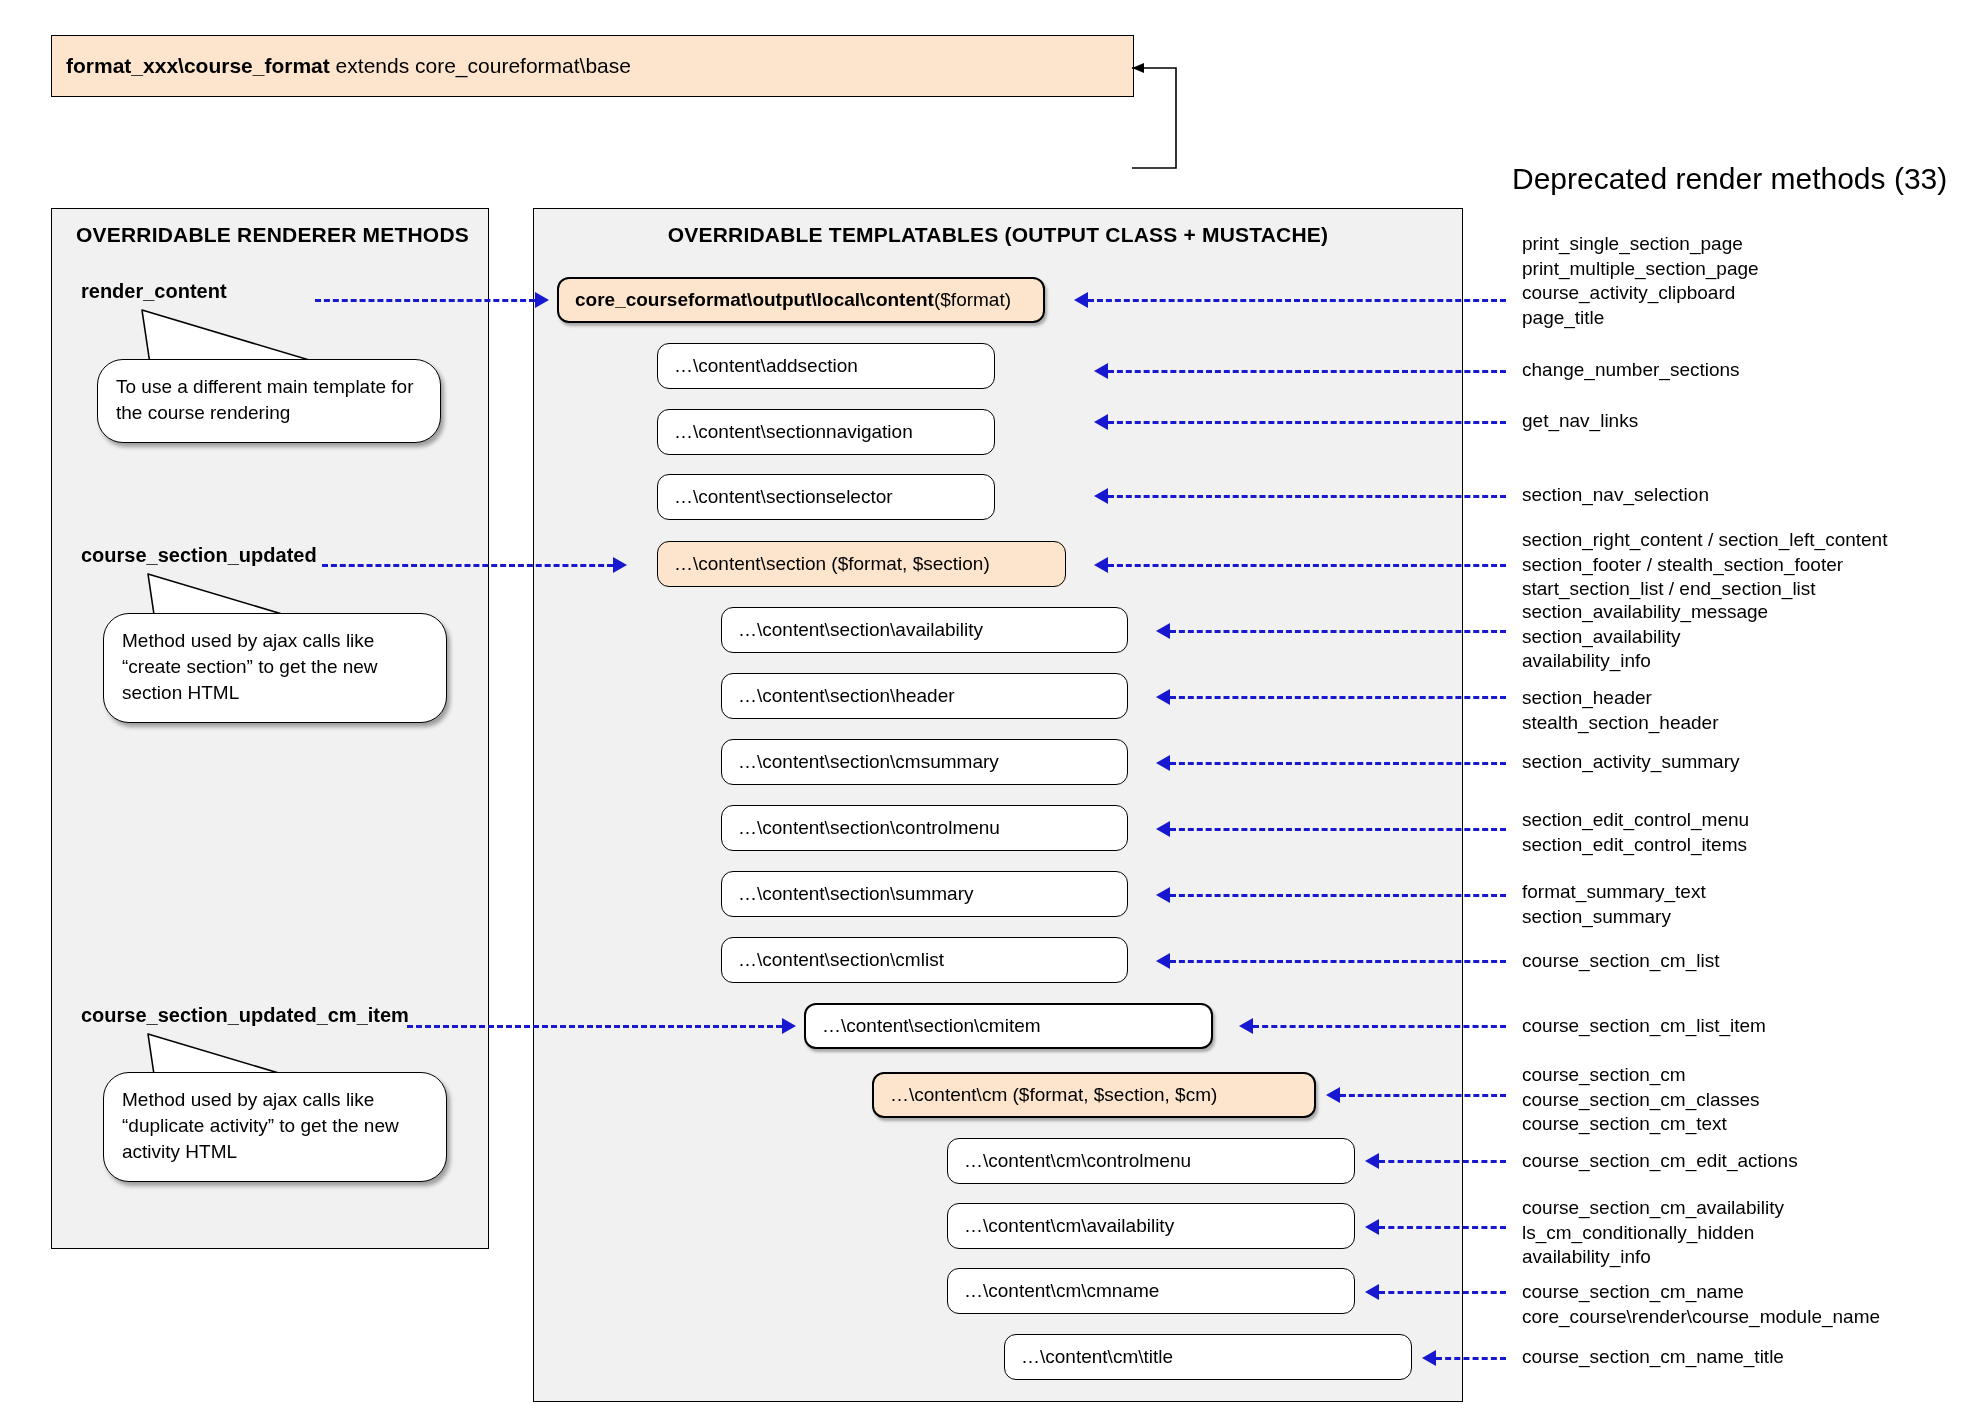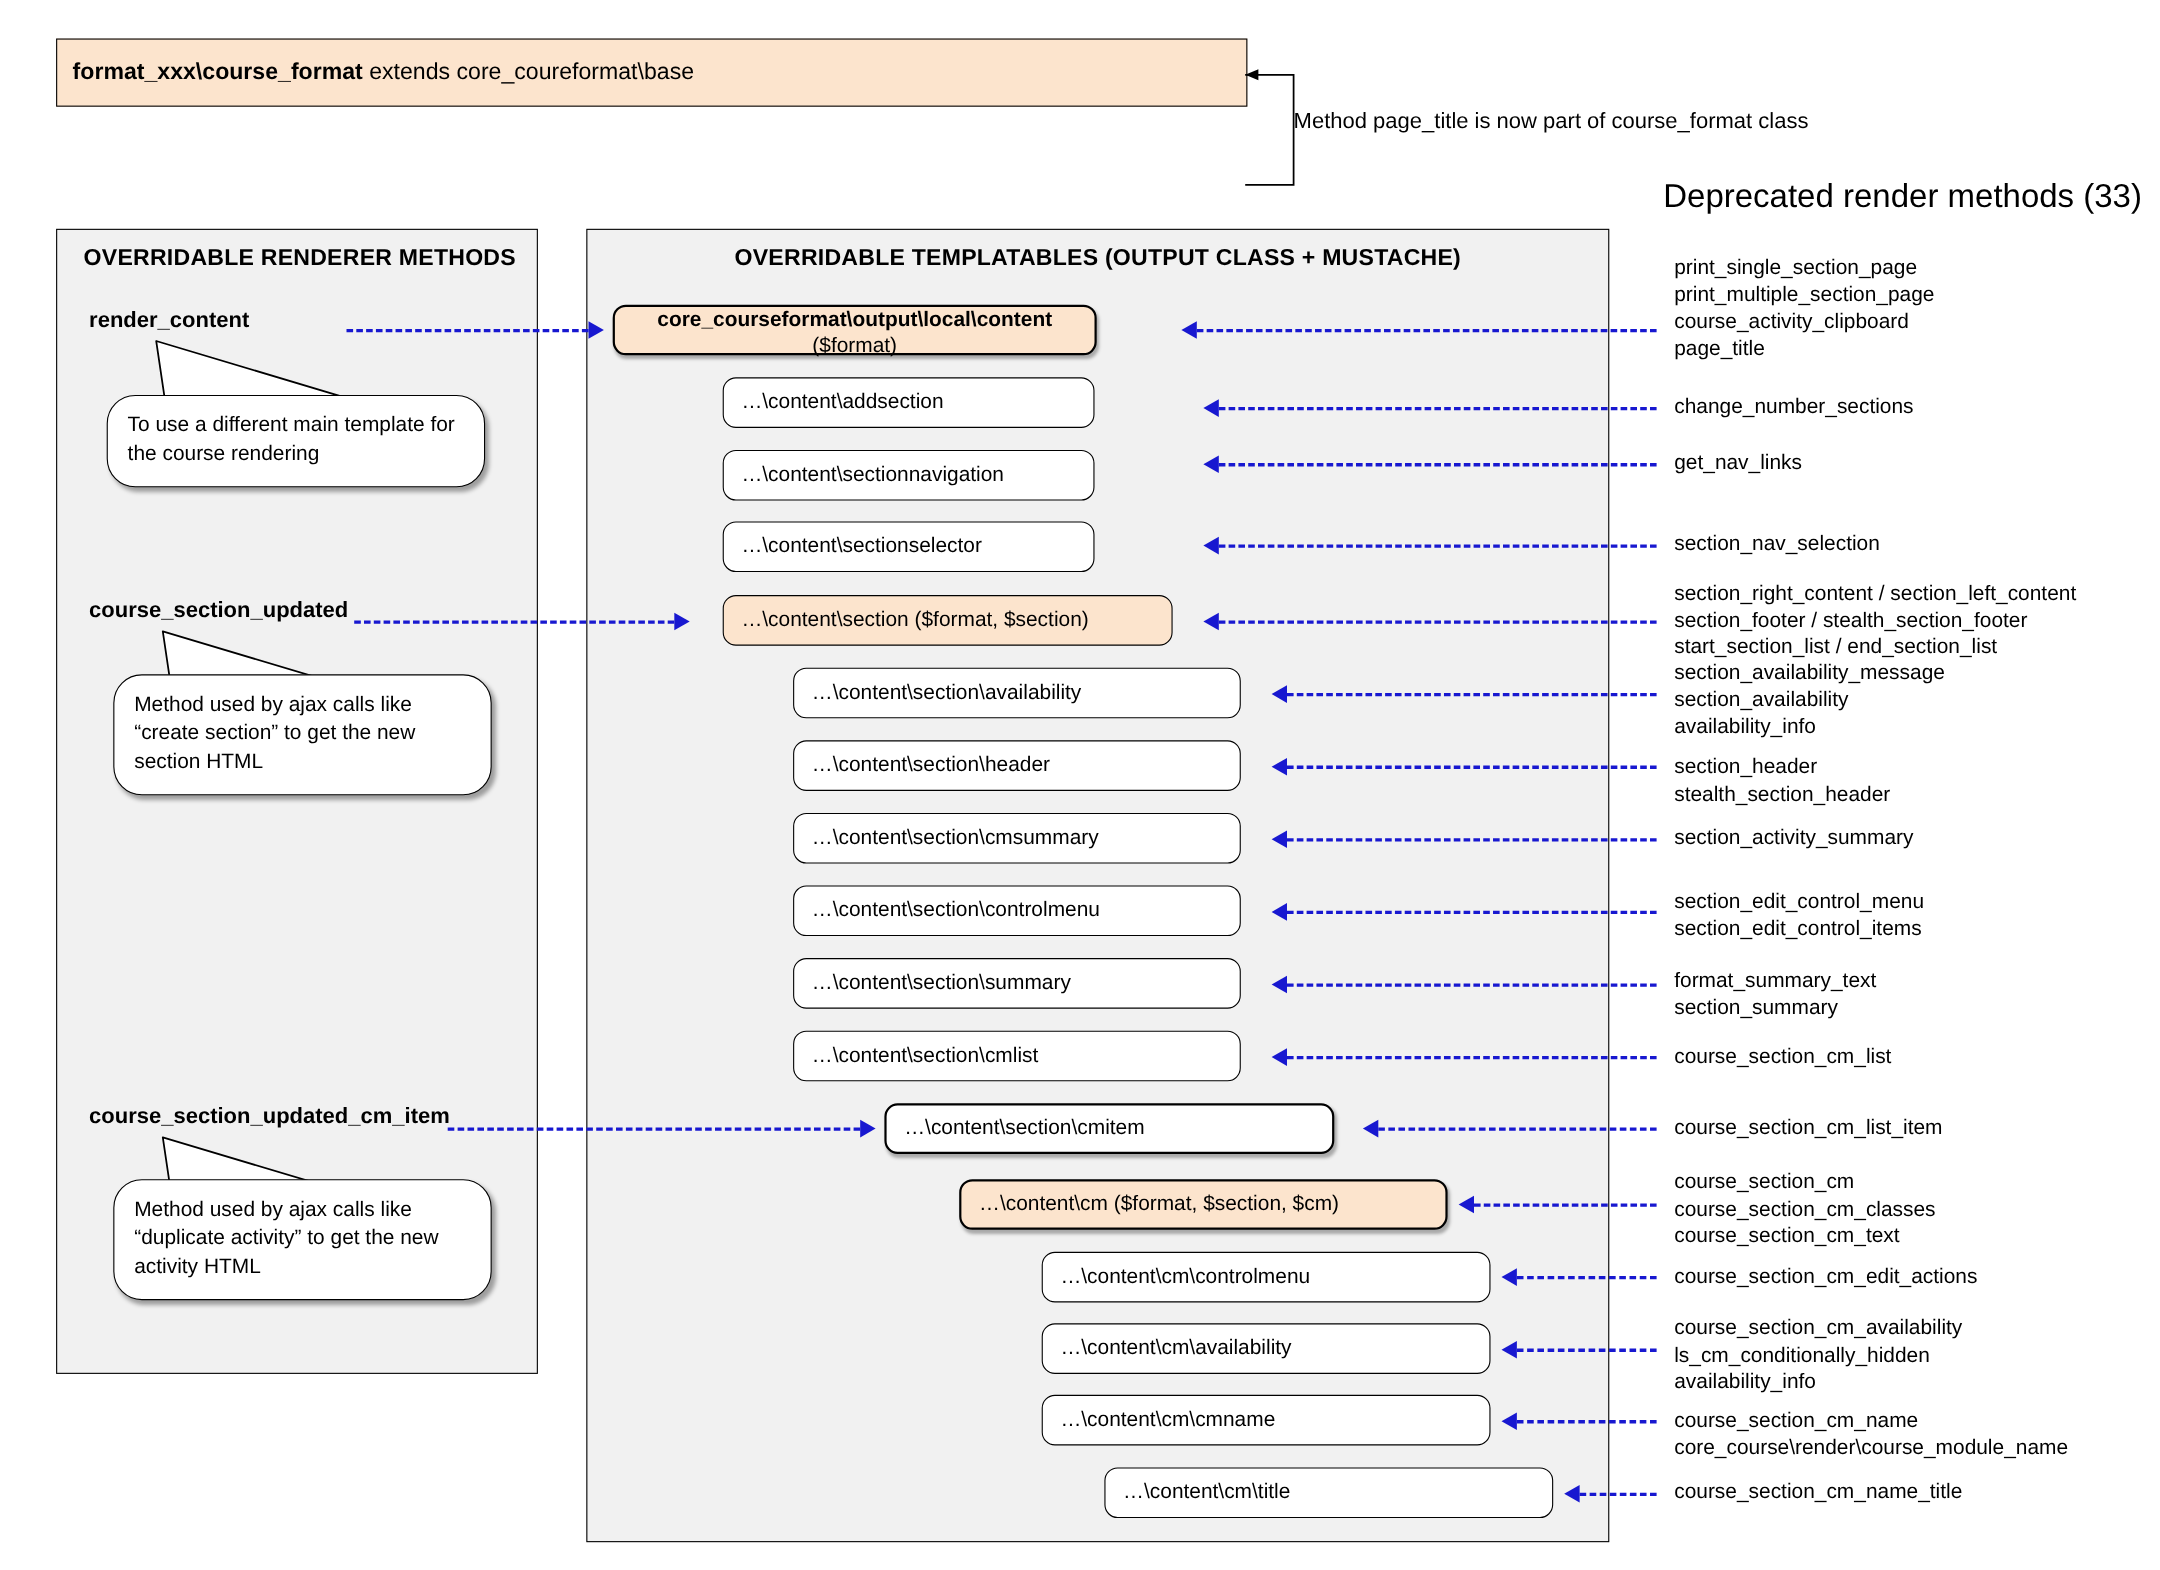--- a/index.html
+++ b/index.html
@@ -154,21 +154,20 @@
   <div class="abs classbox" style="left:51px; top:35px; width:1083px; height:62px; display:flex; align-items:center;">
     <span><b>format_xxx\course_format</b><span> extends core_coureformat\base</span></span>
   </div>
 
 
   <svg class="abs" style="left:1130px; top:55px; width:70px; height:130px;" viewBox="0 0 70 130">
     <path d="M2,13 L46,13 L46,113 L2,113" fill="none" stroke="#000" stroke-width="1.6"></path>
     <path d="M2,13 L14,8 L14,18 Z" fill="#000"></path>
   </svg>
 
-  <div class="abs note-text" style="left:1176px; top:97px;">Method page_title is now part of course_format class</div>
 
   <div class="abs big-title" style="left:1512px; top:161px;">Deprecated render methods (33)</div>
 
   <div class="abs panel" style="left:51px; top:208px; width:438px; height:1041px;">
     <div class="panel-title left-aligned">OVERRIDABLE RENDERER METHODS</div>
   </div>
 
   <div class="abs method-label" style="left:81px; top:279px;">render_content</div>
 
   <svg class="abs callout-tail" style="left:134px; top:306px; width:230px; height:70px;" viewBox="0 0 230 70">
@@ -187,21 +186,21 @@
 
   <svg class="abs callout-tail" style="left:140px; top:1030px; width:230px; height:70px;" viewBox="0 0 230 70">
     <path d="M8,4 L202,62 L16,58 Z" fill="#ffffff" stroke="#000" stroke-width="1.6" stroke-linejoin="round"></path>
   </svg>
   <div class="abs callout" style="left:103px; top:1072px; width:344px; height:110px;">Method used by ajax calls like “duplicate activity” to get the new activity HTML</div>
 
   <div class="abs panel" style="left:533px; top:208px; width:930px; height:1194px;">
     <div class="panel-title">OVERRIDABLE TEMPLATABLES (OUTPUT CLASS + MUSTACHE)</div>
   </div>
 
-  <div class="abs tbox accent bold strong" style="left:557px; top:277px; width:440px; height:46px;flex-direction:column;">
+  <div class="abs tbox accent bold strong" style="left:557px; top:277px; width:488px; height:46px;">
     <span>core_courseformat\output\local\content</span>
       <span class="thin"> ($format)</span>
   </div>
 
   <div class="abs tbox" style="left:657px; top:343px; width:338px; height:46px;">
     <span>…\content\addsection</span>
   </div>
 
   <div class="abs tbox" style="left:657px; top:409px; width:338px; height:46px;">
     <span>…\content\sectionnavigation</span>

